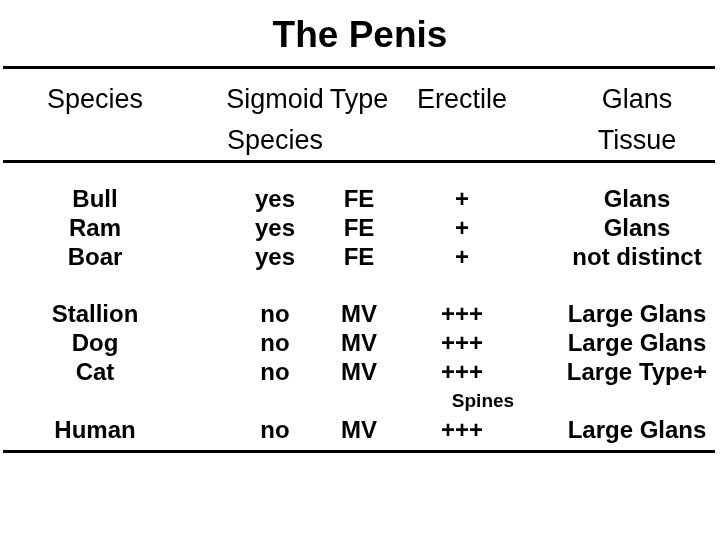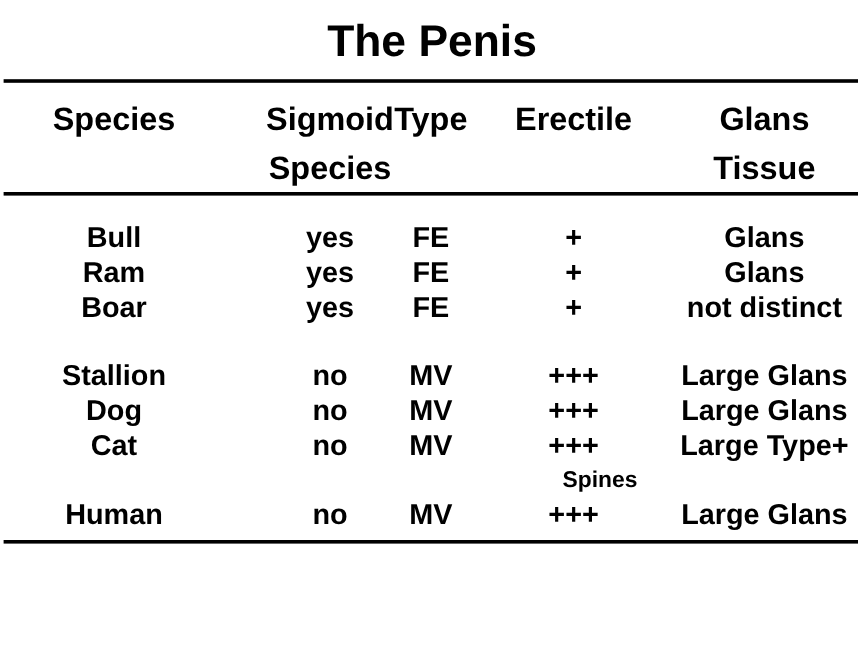--- a/index.html
+++ b/index.html
@@ -62,27 +62,27 @@
   .cell {
     position: absolute;
     text-align: center;
     white-space: nowrap;
   }
 
   
   .col-species  { left: 10px;  width: 170px; }
   .col-sigmoid  { left: 182px; width: 120px; margin-left: 33px; }
   .col-type     { left: 304px; width: 110px; }
-  .col-erectile { left: 416px; width: 124px; }
+  .col-erectile { left: 400px; width: 124px; }
   .col-glans    { left: 552px; width: 170px; }
 
   
   .header-row .cell {
     font-size: 27px;
-    font-weight: bold;
+    font-weight: normal;
     line-height: 41px;
   }
   .header-row { top: 79px; }
   .header-row .cell { top: 0; }
   .hdr-line2 { display: block; }
 
   
   .data-row .cell {
     font-size: 24px;
     font-weight: bold;
@@ -96,21 +96,21 @@
   .r-bull     { top: 184px; }
   .r-ram      { top: 213px; }
   .r-boar     { top: 242px; }
   .r-stallion { top: 299px; }
   .r-dog      { top: 328px; }
   .r-cat      { top: 357px; }
   .r-spines   { top: 386px; }
   .r-human    { top: 415px; }
 
   
-  .col-spines { left: 415px; width: 170px; text-align: center; }
+  .col-spines { left: 398px; width: 170px; text-align: center; }
 </style>
 </head>
 <body>
 
 <div class="slide">
 
   <div class="title">The Penis</div>
 
   <div class="rule rule-top"></div>
 

